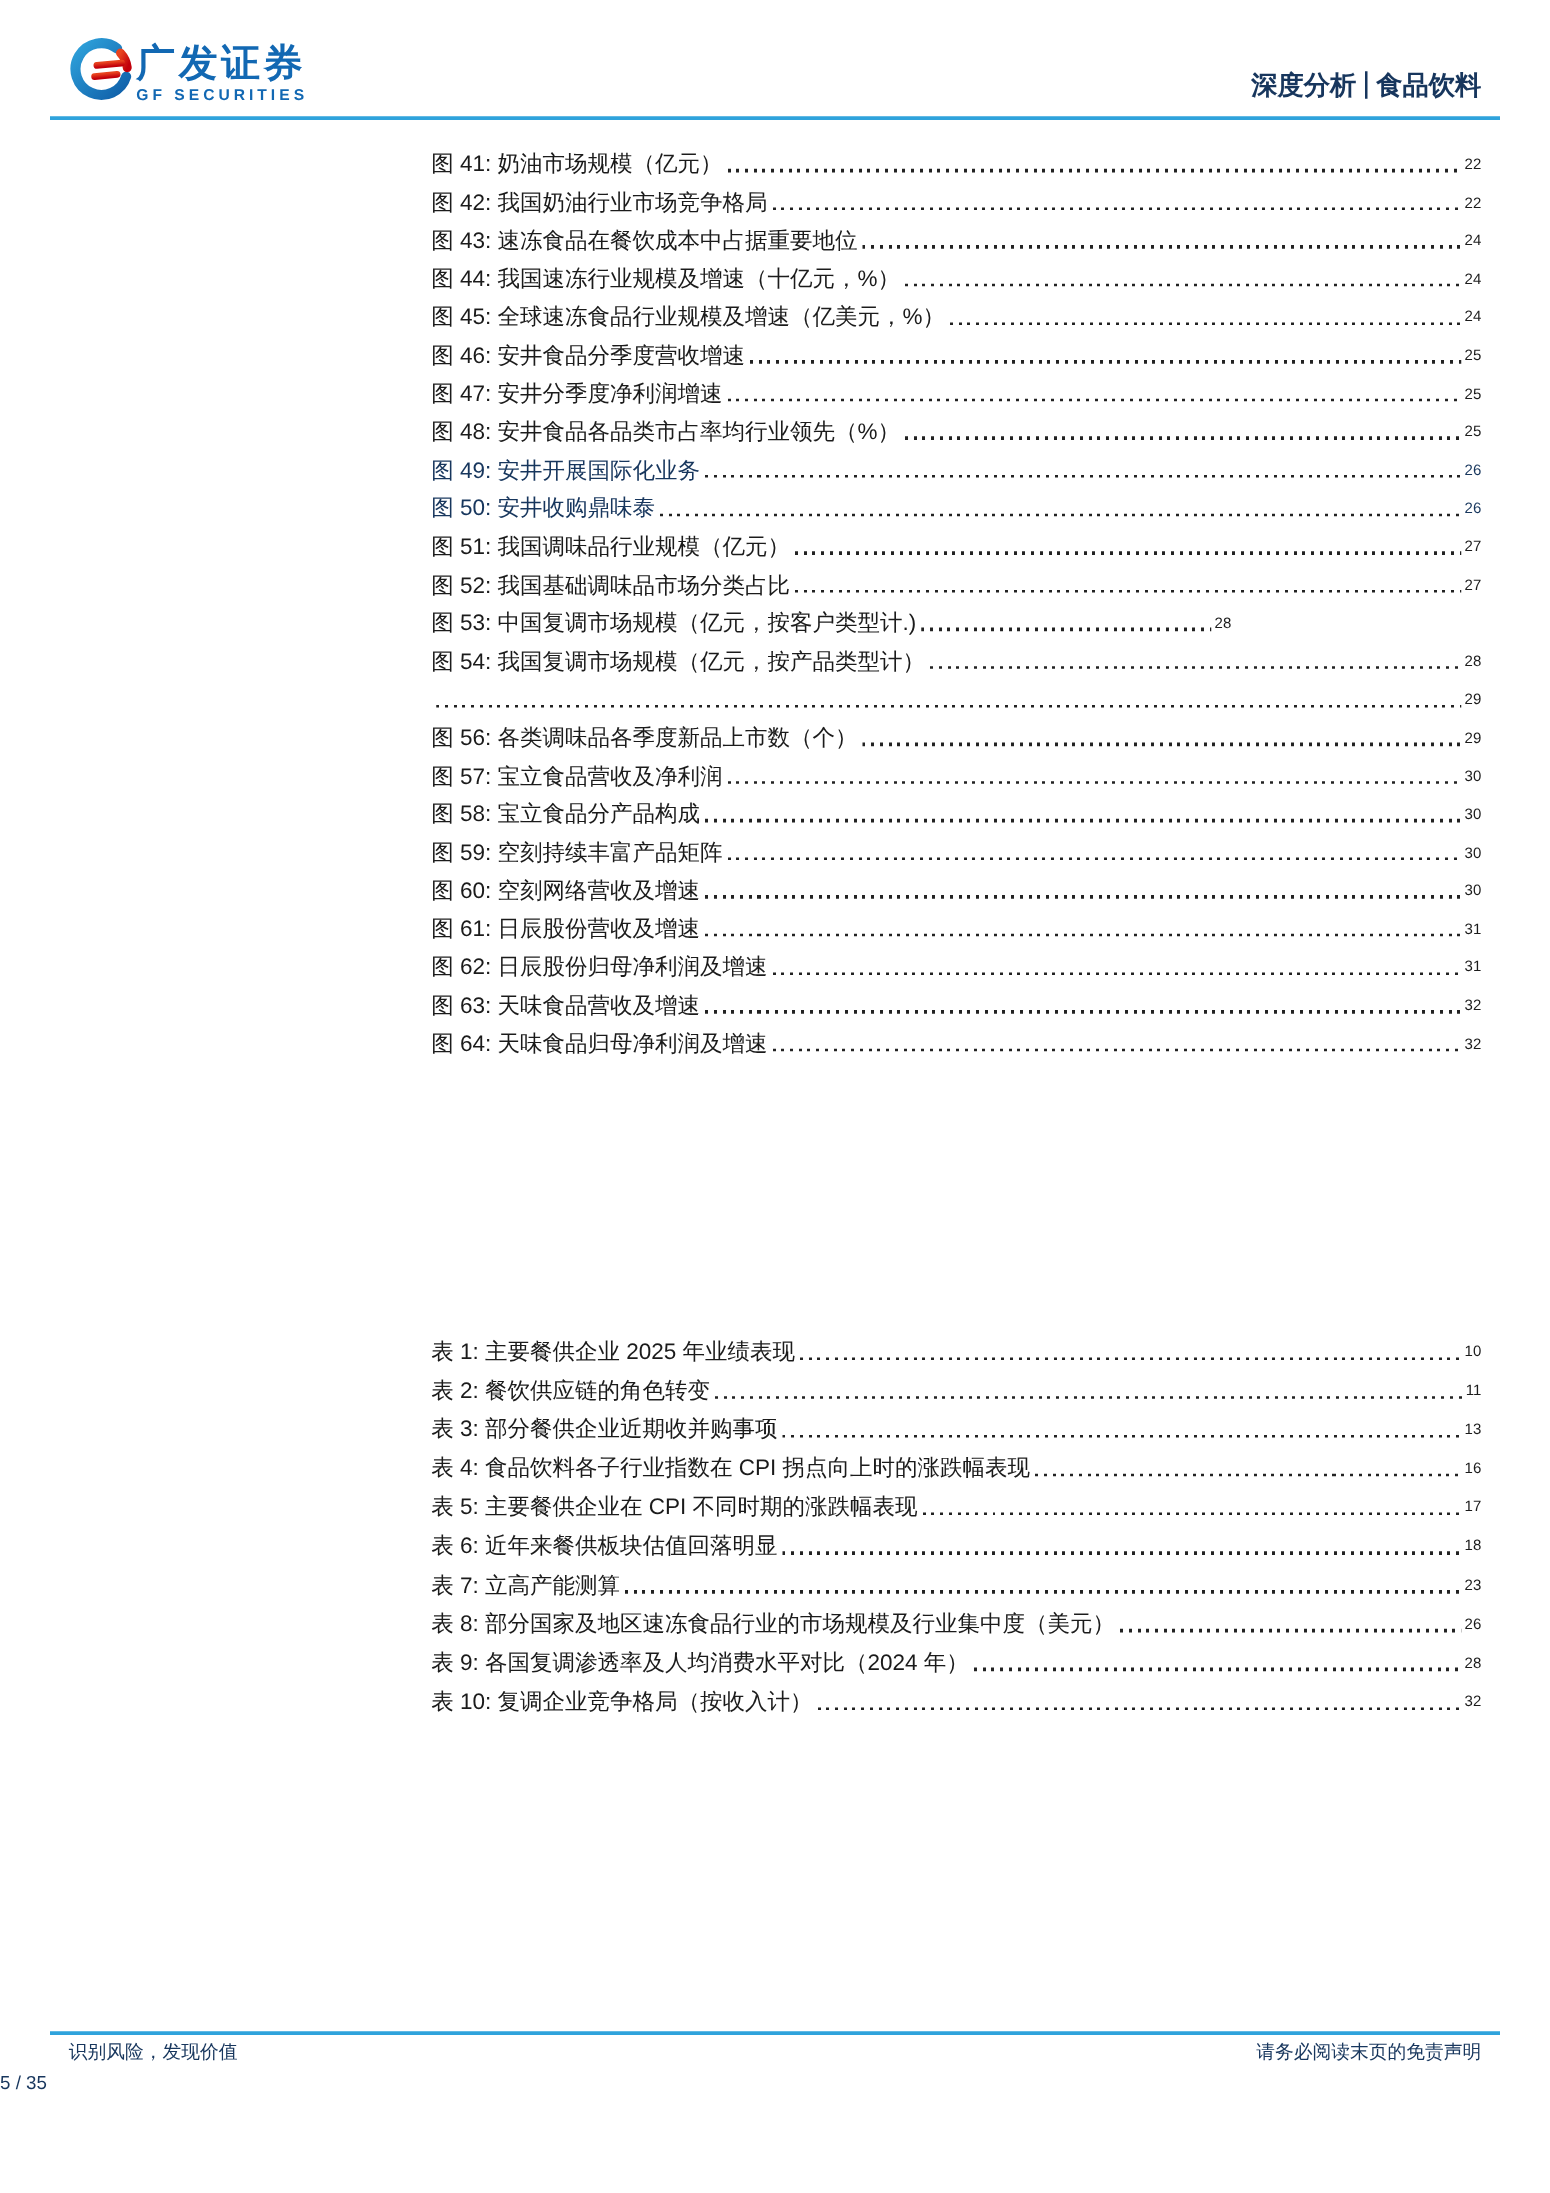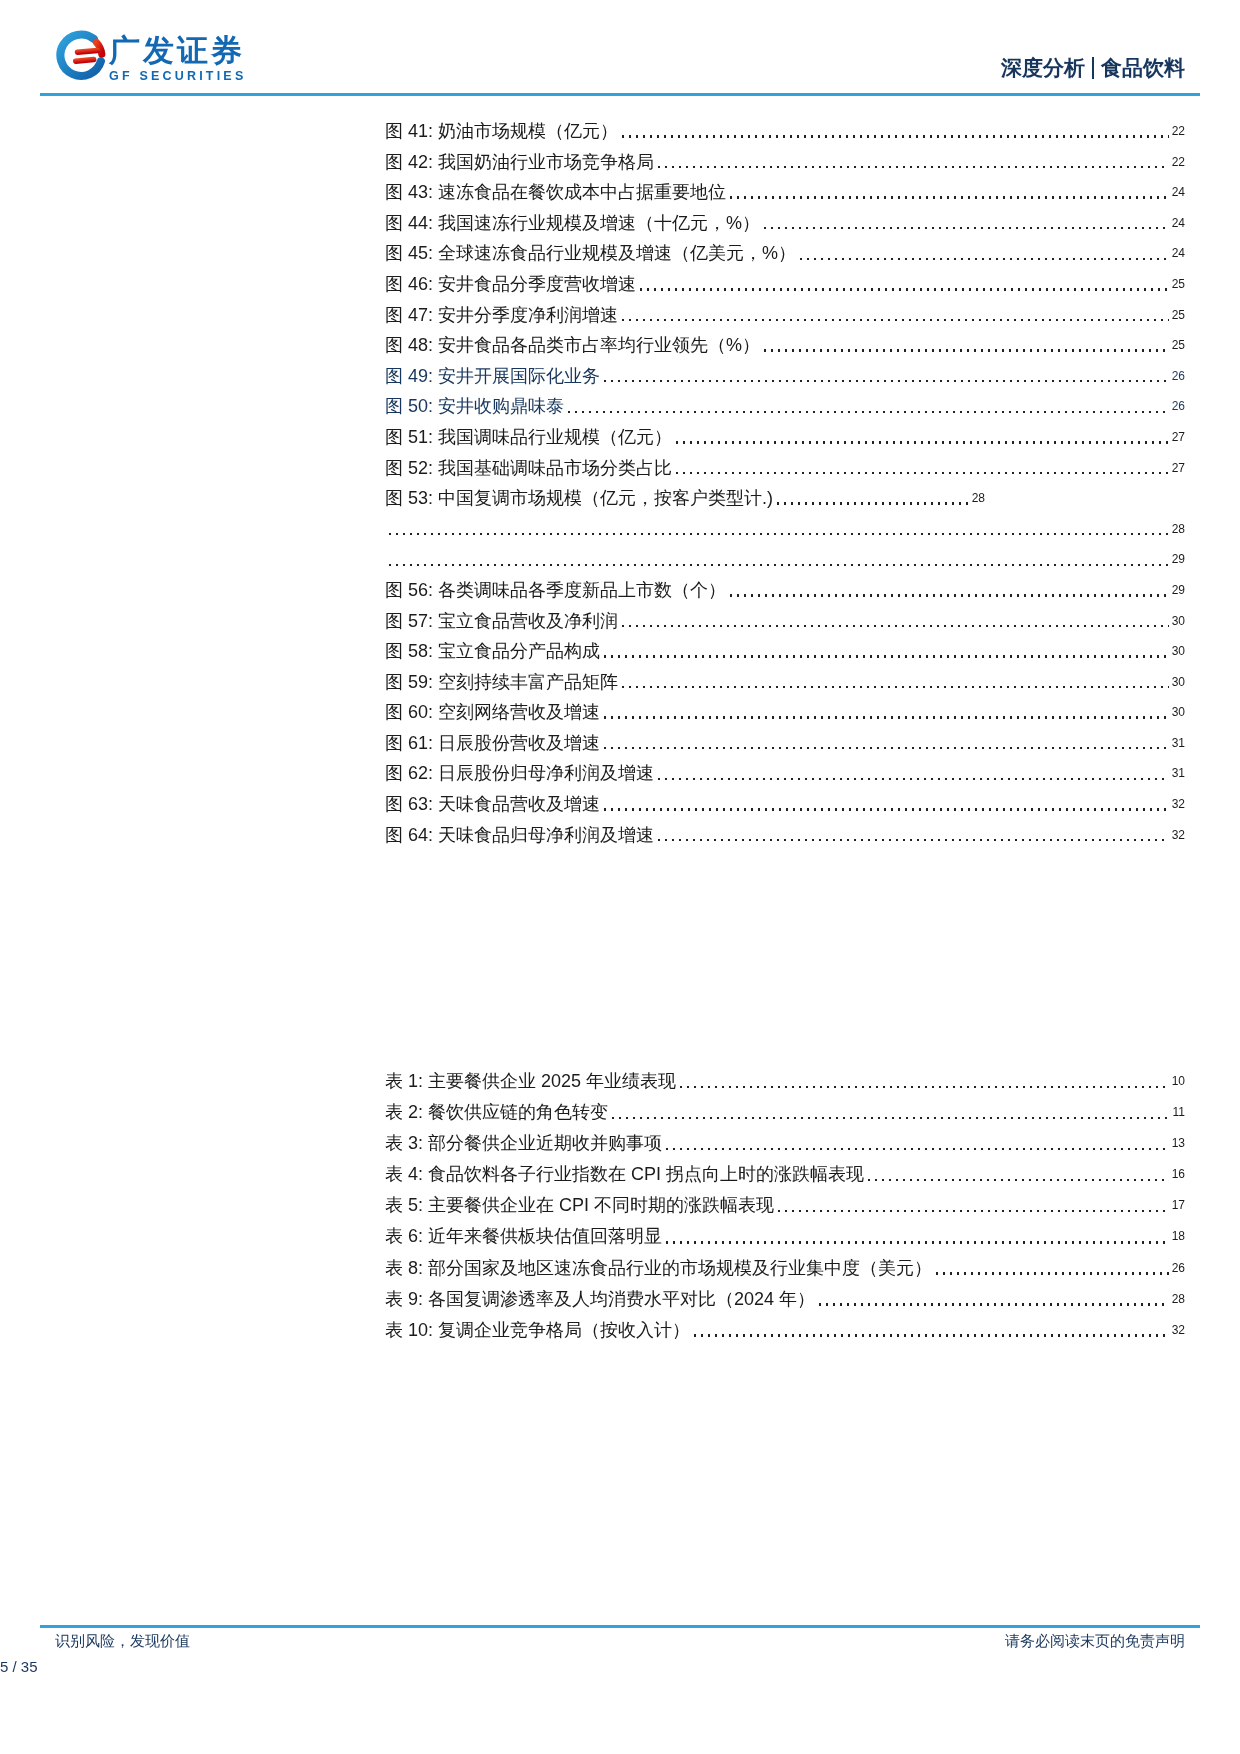--- a/index.html
+++ b/index.html
@@ -44,21 +44,20 @@
   .toc{
     position:absolute;left:345px;width:840px;
     font-size:18px;color:var(--ink);
   }
   #figures-list{top:116px;}
   #tables-list{top:1066px;}
   .toc-row{
     display:flex;align-items:flex-end;
     height:30.6px;line-height:30.6px;white-space:nowrap;
     cursor:pointer;
-    margin-left:40px;
   }
   #tables-list .toc-row{height:31.1px;line-height:31.1px;}
   .toc-row .toc-label{flex:0 0 auto;}
   .toc-row .toc-leader{
     flex:1 1 auto;position:relative;min-width:12px;align-self:stretch;
   }
   .toc-row .toc-leader::after{
     content:"";position:absolute;left:4px;right:3px;bottom:9px;height:2.4px;
     background-image:repeating-linear-gradient(to right,#222 0 2.4px,transparent 2.4px 7px);
   }
@@ -173,20 +172,21 @@
       <span class="toc-label">图 52: 我国基础调味品市场分类占比</span>
       <span class="toc-leader"></span>
       <span class="toc-page">27</span>
     </div>
     <div class="toc-row inset">
       <span class="toc-label">图 53: 中国复调市场规模（亿元，按客户类型计.)</span>
       <span class="toc-leader"></span>
       <span class="toc-page">28</span>
     </div>
     <div class="toc-row">
+      <span class="toc-label">图 54: 我国复调市场规模（亿元，按产品类型计）</span>
       <span class="toc-leader"></span>
       <span class="toc-page">28</span>
     </div>
     <div class="toc-row">
       <span class="toc-leader"></span>
       <span class="toc-page">29</span>
     </div>
     <div class="toc-row">
       <span class="toc-label">图 56: 各类调味品各季度新品上市数（个）</span>
       <span class="toc-leader"></span>
@@ -257,20 +257,25 @@
     </div>
     <div class="toc-row">
       <span class="toc-label">表 5: 主要餐供企业在 CPI 不同时期的涨跌幅表现</span>
       <span class="toc-leader"></span>
       <span class="toc-page">17</span>
     </div>
     <div class="toc-row">
       <span class="toc-label">表 6: 近年来餐供板块估值回落明显</span>
       <span class="toc-leader"></span>
       <span class="toc-page">18</span>
+    </div>
+    <div class="toc-row">
+      <span class="toc-label">表 7: 立高产能测算</span>
+      <span class="toc-leader"></span>
+      <span class="toc-page">23</span>
     </div>
     <div class="toc-row">
       <span class="toc-label">表 8: 部分国家及地区速冻食品行业的市场规模及行业集中度（美元）</span>
       <span class="toc-leader"></span>
       <span class="toc-page">26</span>
     </div>
     <div class="toc-row">
       <span class="toc-label">表 9: 各国复调渗透率及人均消费水平对比（2024 年）</span>
       <span class="toc-leader"></span>
       <span class="toc-page">28</span>

